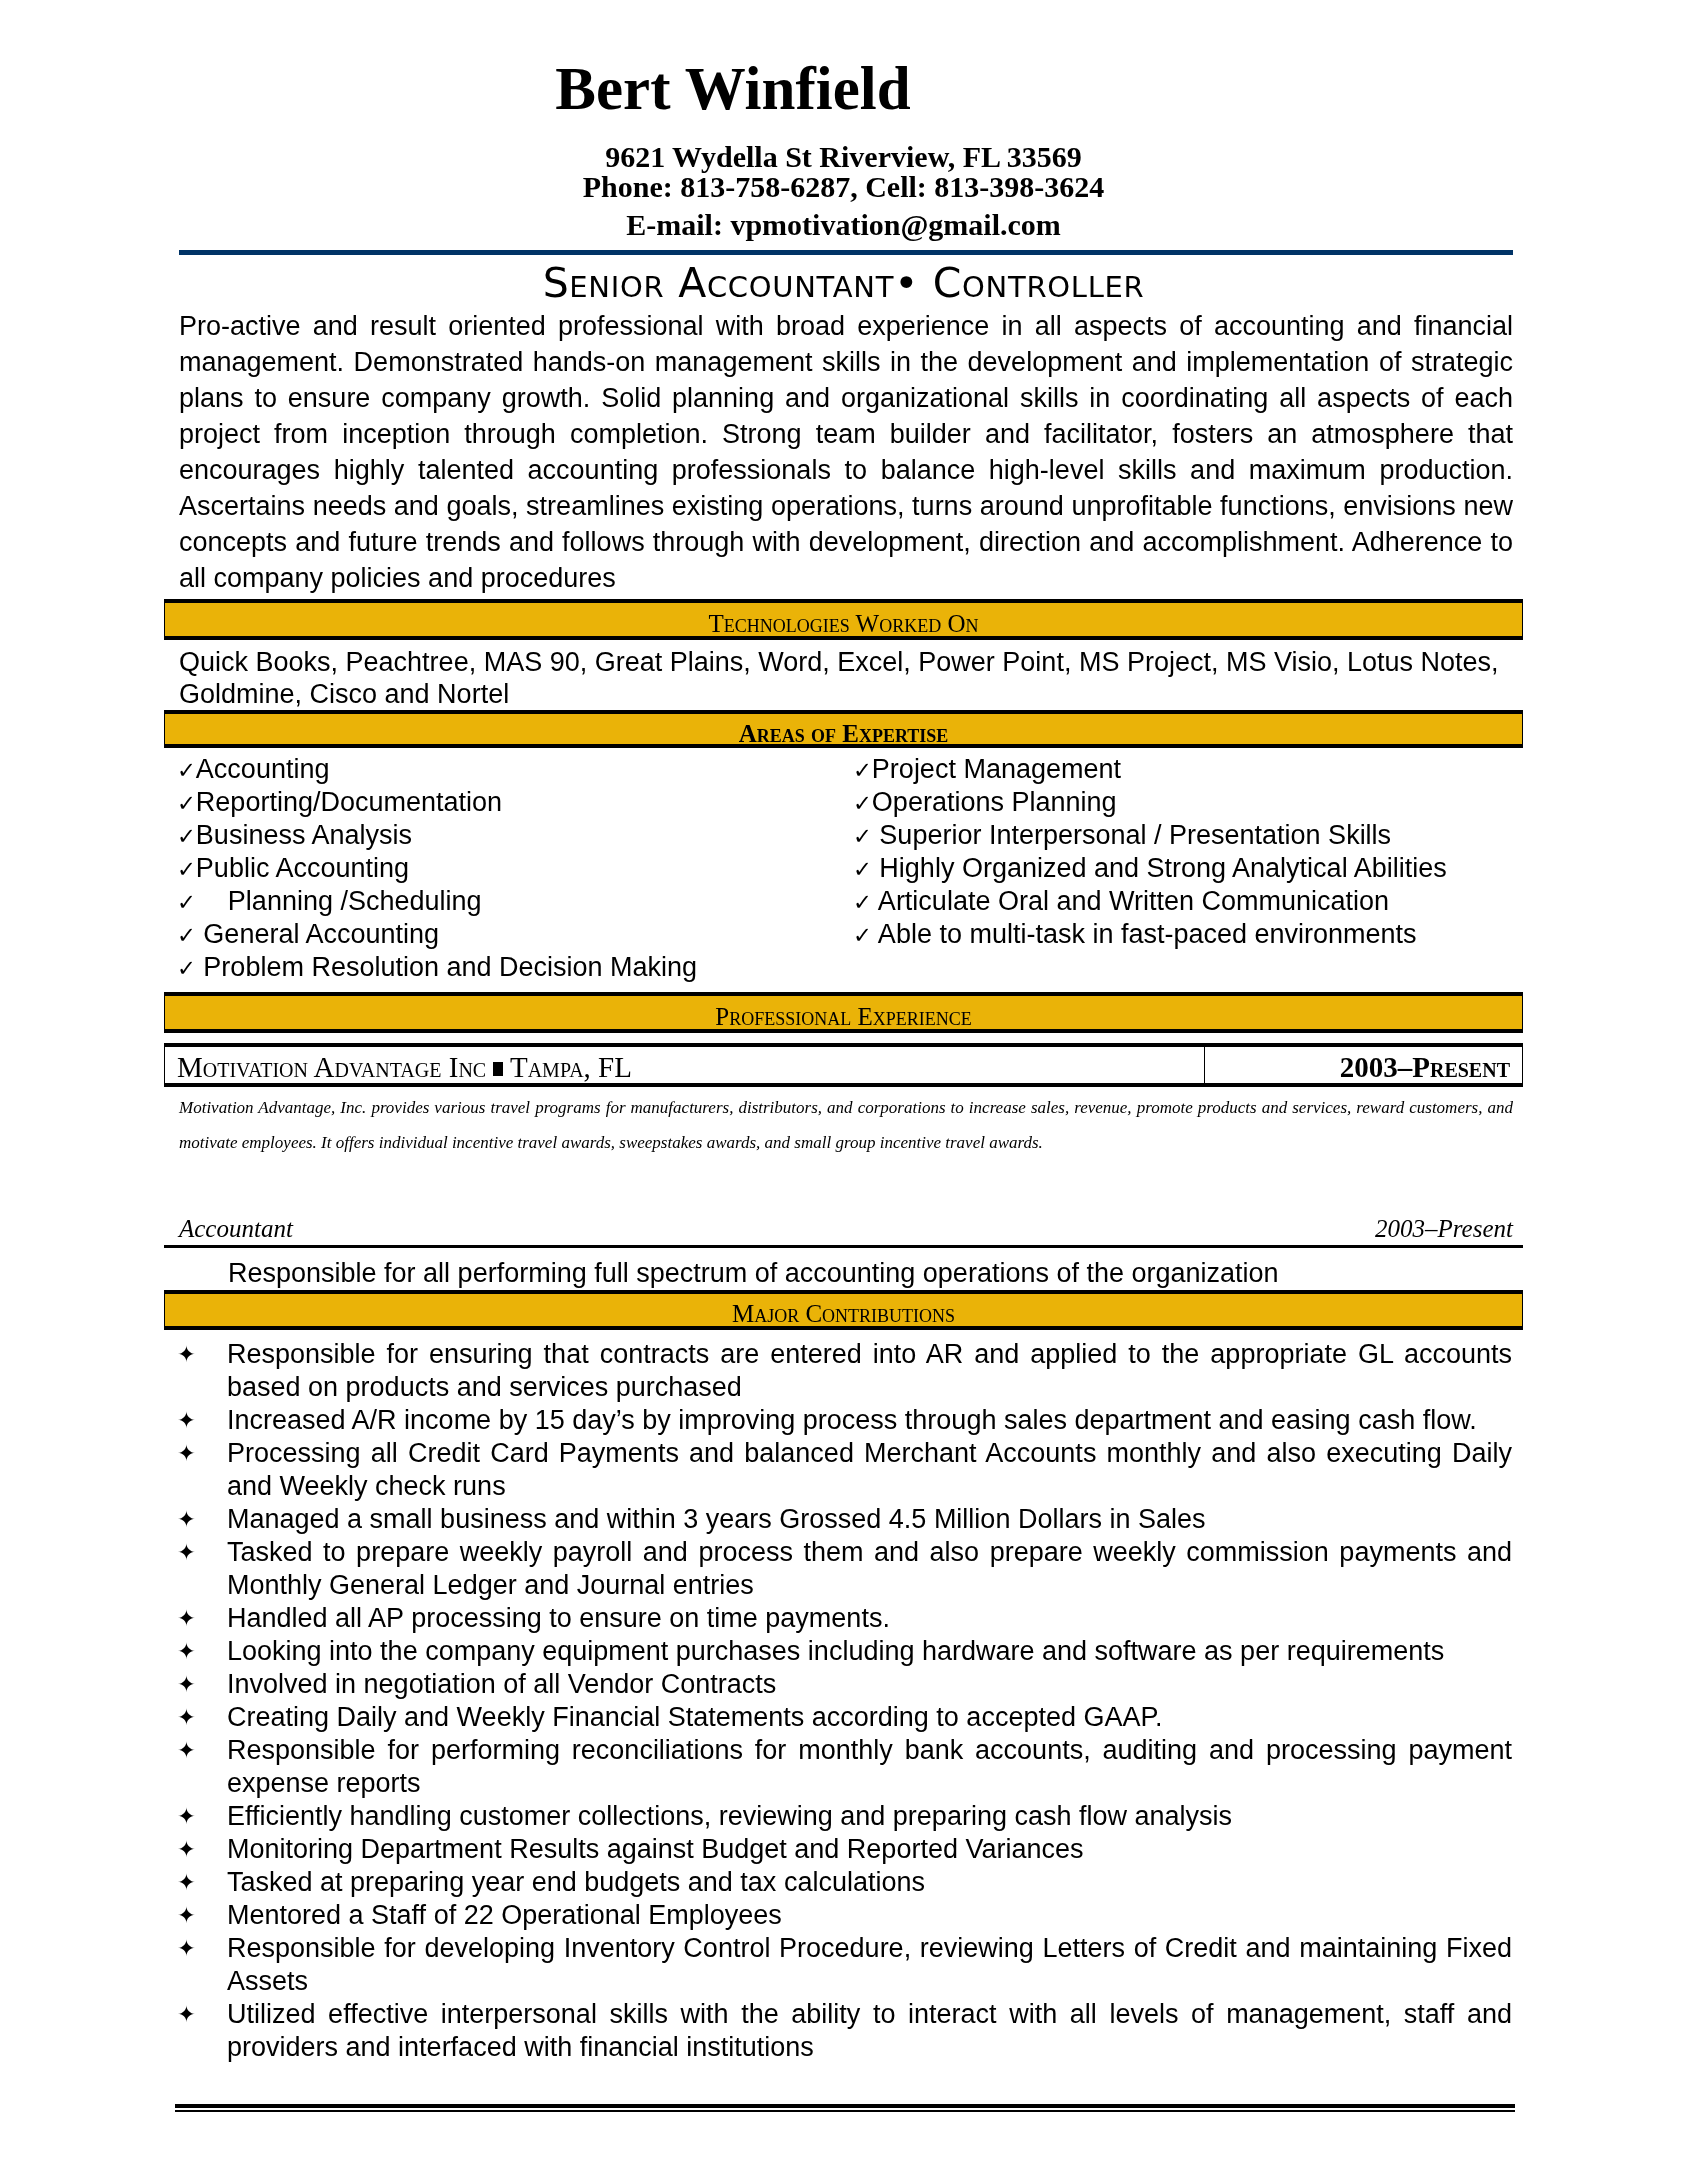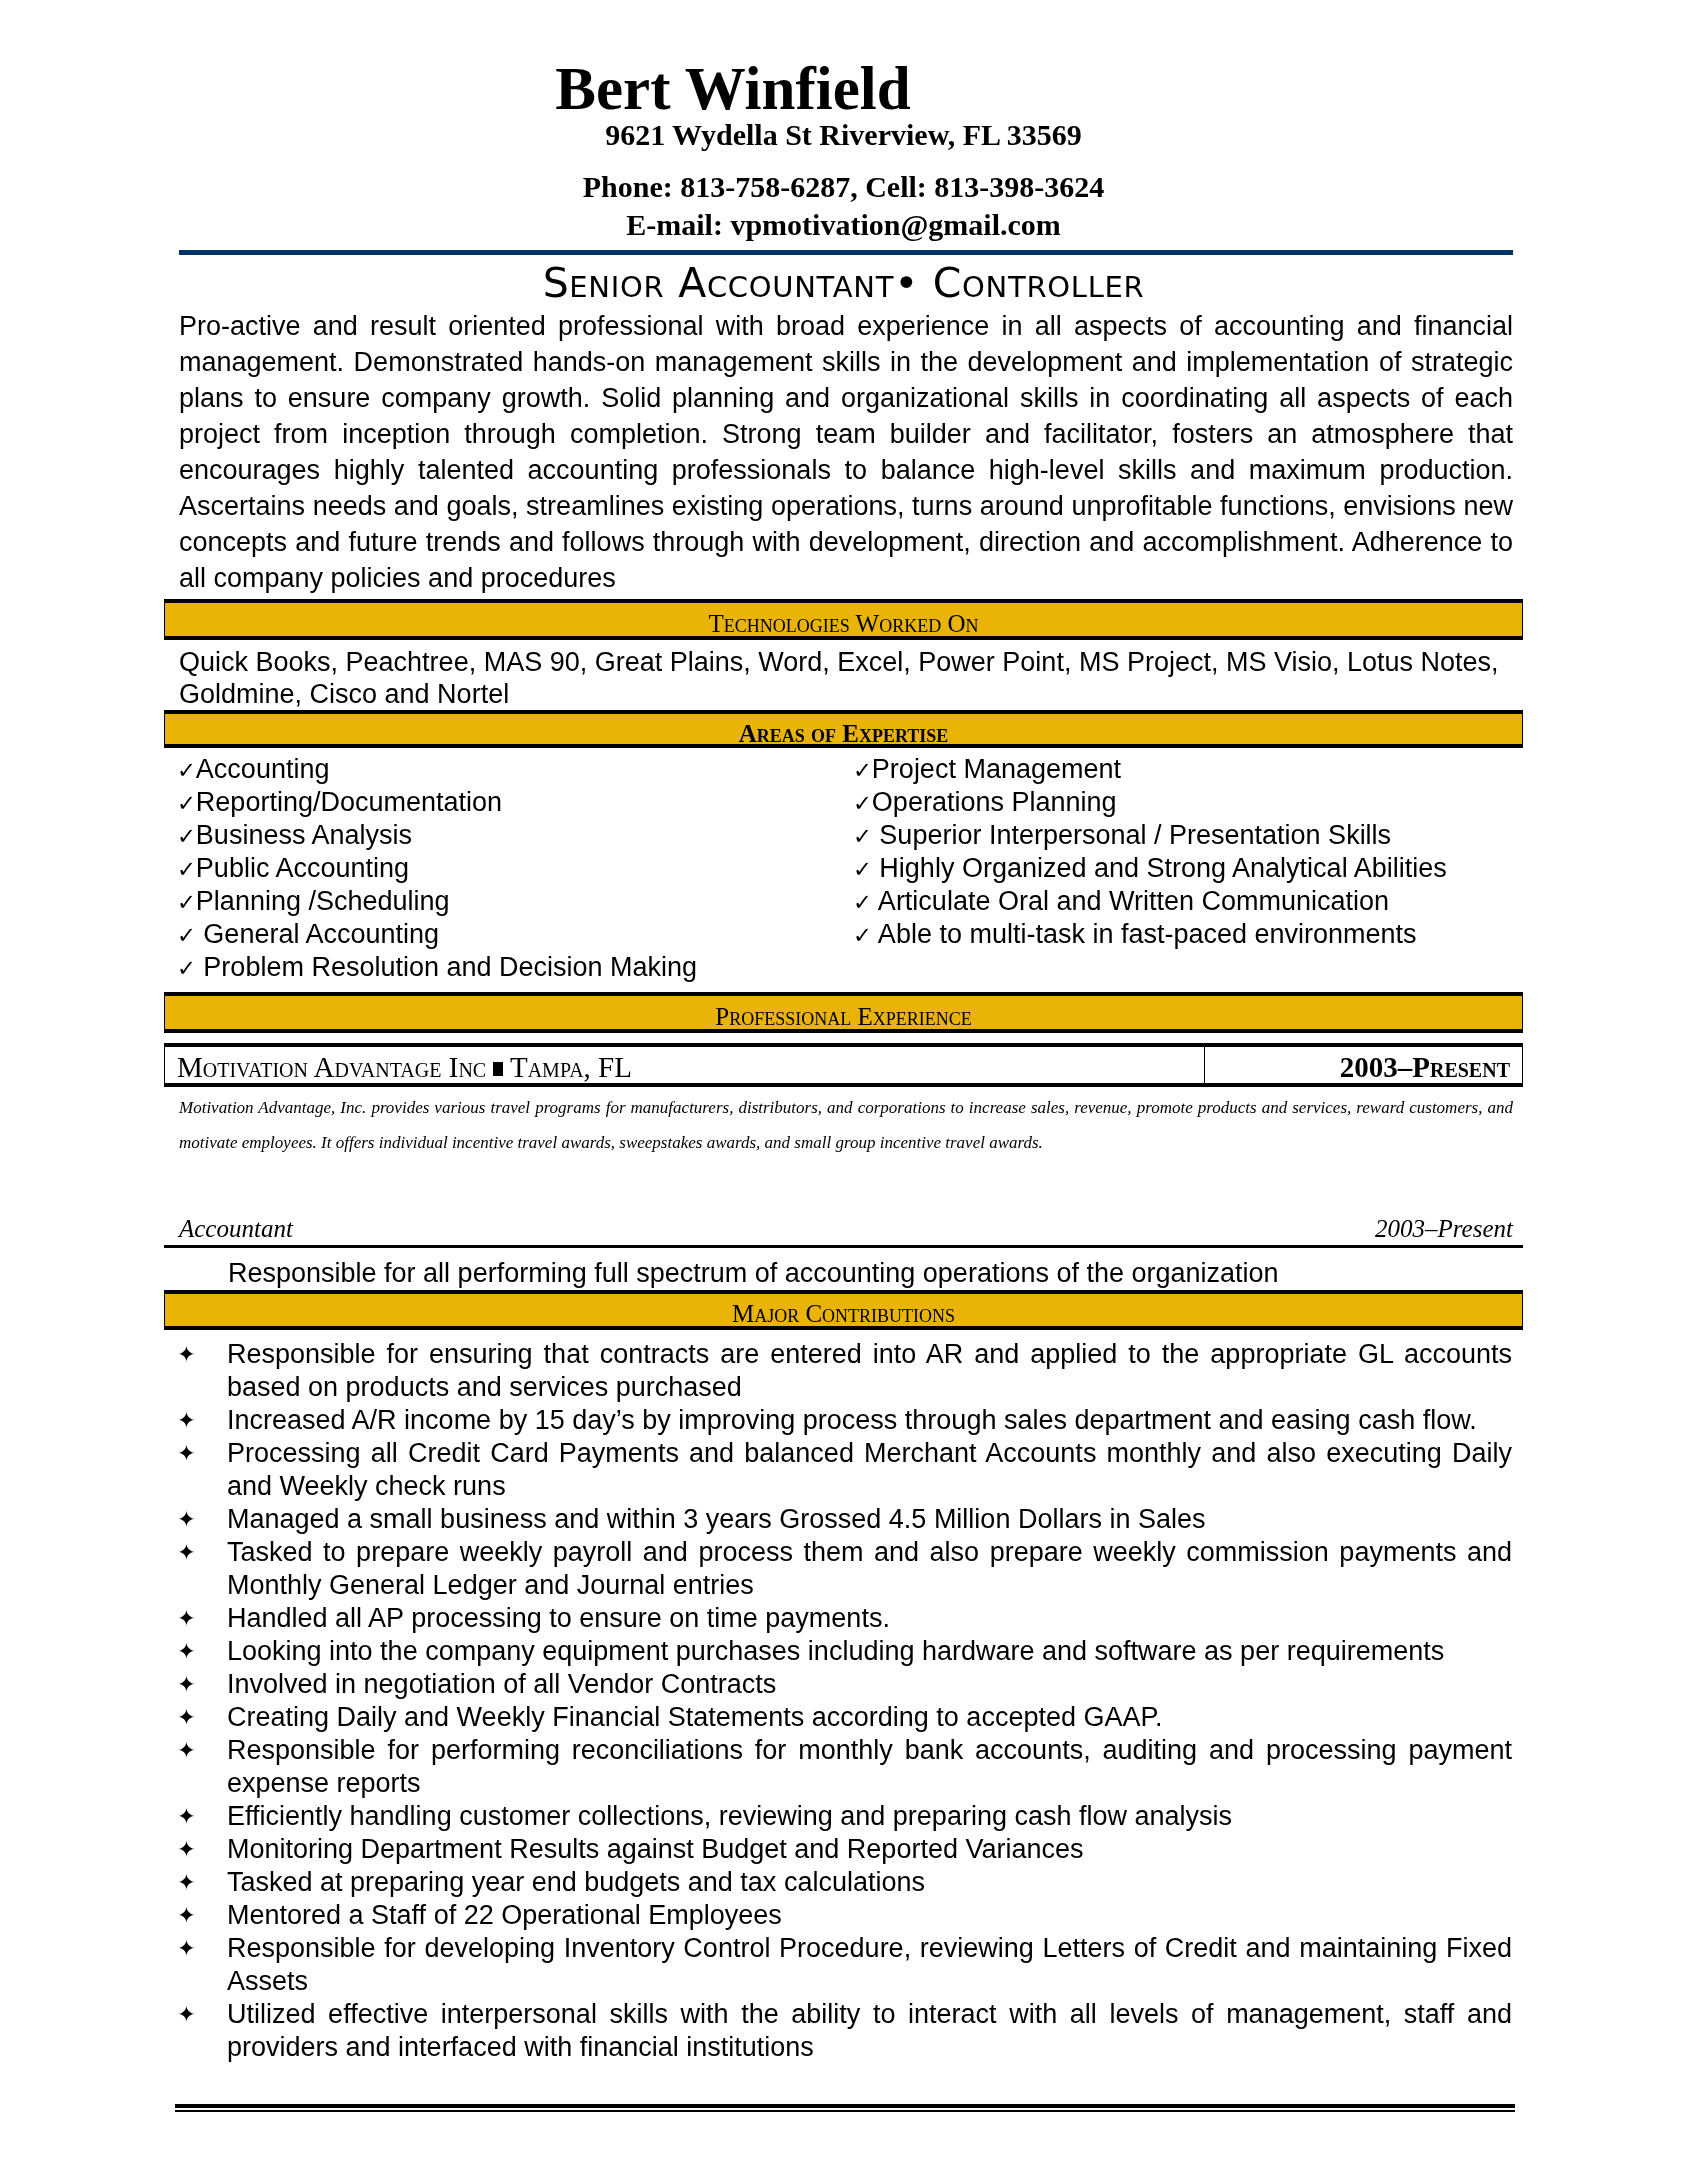--- a/index.html
+++ b/index.html
@@ -6,21 +6,21 @@
   body { width: 1687px; height: 2183px; position: relative; overflow: hidden; color: #000; }
   .page { position: absolute; left: 0; top: 0; width: 1687px; height: 2183px; }
 
   .serif { font-family: "Liberation Serif", "DejaVu Serif", serif; }
   .sans  { font-family: "Liberation Sans", "DejaVu Sans", sans-serif; }
 
   .name { position: absolute; left: 0; width: 1466px; top: 58px; text-align: center;
           font-size: 61px; font-weight: bold; line-height: 1; }
   .contact { position: absolute; left: 0; width: 1687px; text-align: center;
              font-size: 30px; font-weight: bold; line-height: 1; }
-  .c1 { top: 120px; } .c2 { top: 172px; } .c3 { top: 210px; }
+  .c1 { top: 142px; } .c2 { top: 172px; } .c3 { top: 210px; }
 
   .navy-rule { position: absolute; left: 179px; width: 1334px; top: 250px; height: 5.3px; }
 
   .headline { position: absolute; left: 0; width: 1687px; top: 263px; text-align: center;
               font-size: 41px; font-variant: small-caps; letter-spacing: 0.7px; line-height: 1;
               font-family: "DejaVu Sans", sans-serif; font-weight: normal; }
 
   .summary { position: absolute; left: 179px; width: 1334px; top: 308px;
              font-size: 27px; line-height: 36px; text-align: justify; }
   .summary.last-line-left { text-align-last: left; }
@@ -97,21 +97,21 @@
 
   <div class="section-box box-areas serif">
     <span>Areas of Expertise</span>
   </div>
 
   <div class="exp-col exp-left sans" id="areas-left">
       <div class="exp-item"><span class="check">✓</span><span style="white-space: pre;">Accounting</span></div>
       <div class="exp-item"><span class="check">✓</span><span style="white-space: pre;">Reporting/Documentation</span></div>
       <div class="exp-item"><span class="check">✓</span><span style="white-space: pre;">Business Analysis</span></div>
       <div class="exp-item"><span class="check">✓</span><span style="white-space: pre;">Public Accounting</span></div>
-      <div class="exp-item"><span class="check">✓</span><span style="white-space: pre;">Planning /Scheduling</span></div>
+      <div class="exp-item"><span class="check">✓</span><span style="white-space: pre; margin-left: 32px;">Planning /Scheduling</span></div>
       <div class="exp-item"><span class="check">✓</span><span style="white-space: pre;"> General Accounting</span></div>
       <div class="exp-item"><span class="check">✓</span><span style="white-space: pre;"> Problem Resolution and Decision Making</span></div>
     </div>
   <div class="exp-col exp-right sans" id="areas-right">
       <div class="exp-item"><span class="check">✓</span><span style="white-space: pre;">Project Management</span></div>
       <div class="exp-item"><span class="check">✓</span><span style="white-space: pre;">Operations Planning</span></div>
       <div class="exp-item"><span class="check">✓</span><span style="white-space: pre;"> Superior Interpersonal / Presentation Skills</span></div>
       <div class="exp-item"><span class="check">✓</span><span style="white-space: pre;"> Highly Organized and Strong Analytical Abilities</span></div>
       <div class="exp-item"><span class="check">✓</span><span style="white-space: pre;"> Articulate Oral and Written Communication</span></div>
       <div class="exp-item"><span class="check">✓</span><span style="white-space: pre;"> Able to multi-task in fast-paced environments</span></div>

